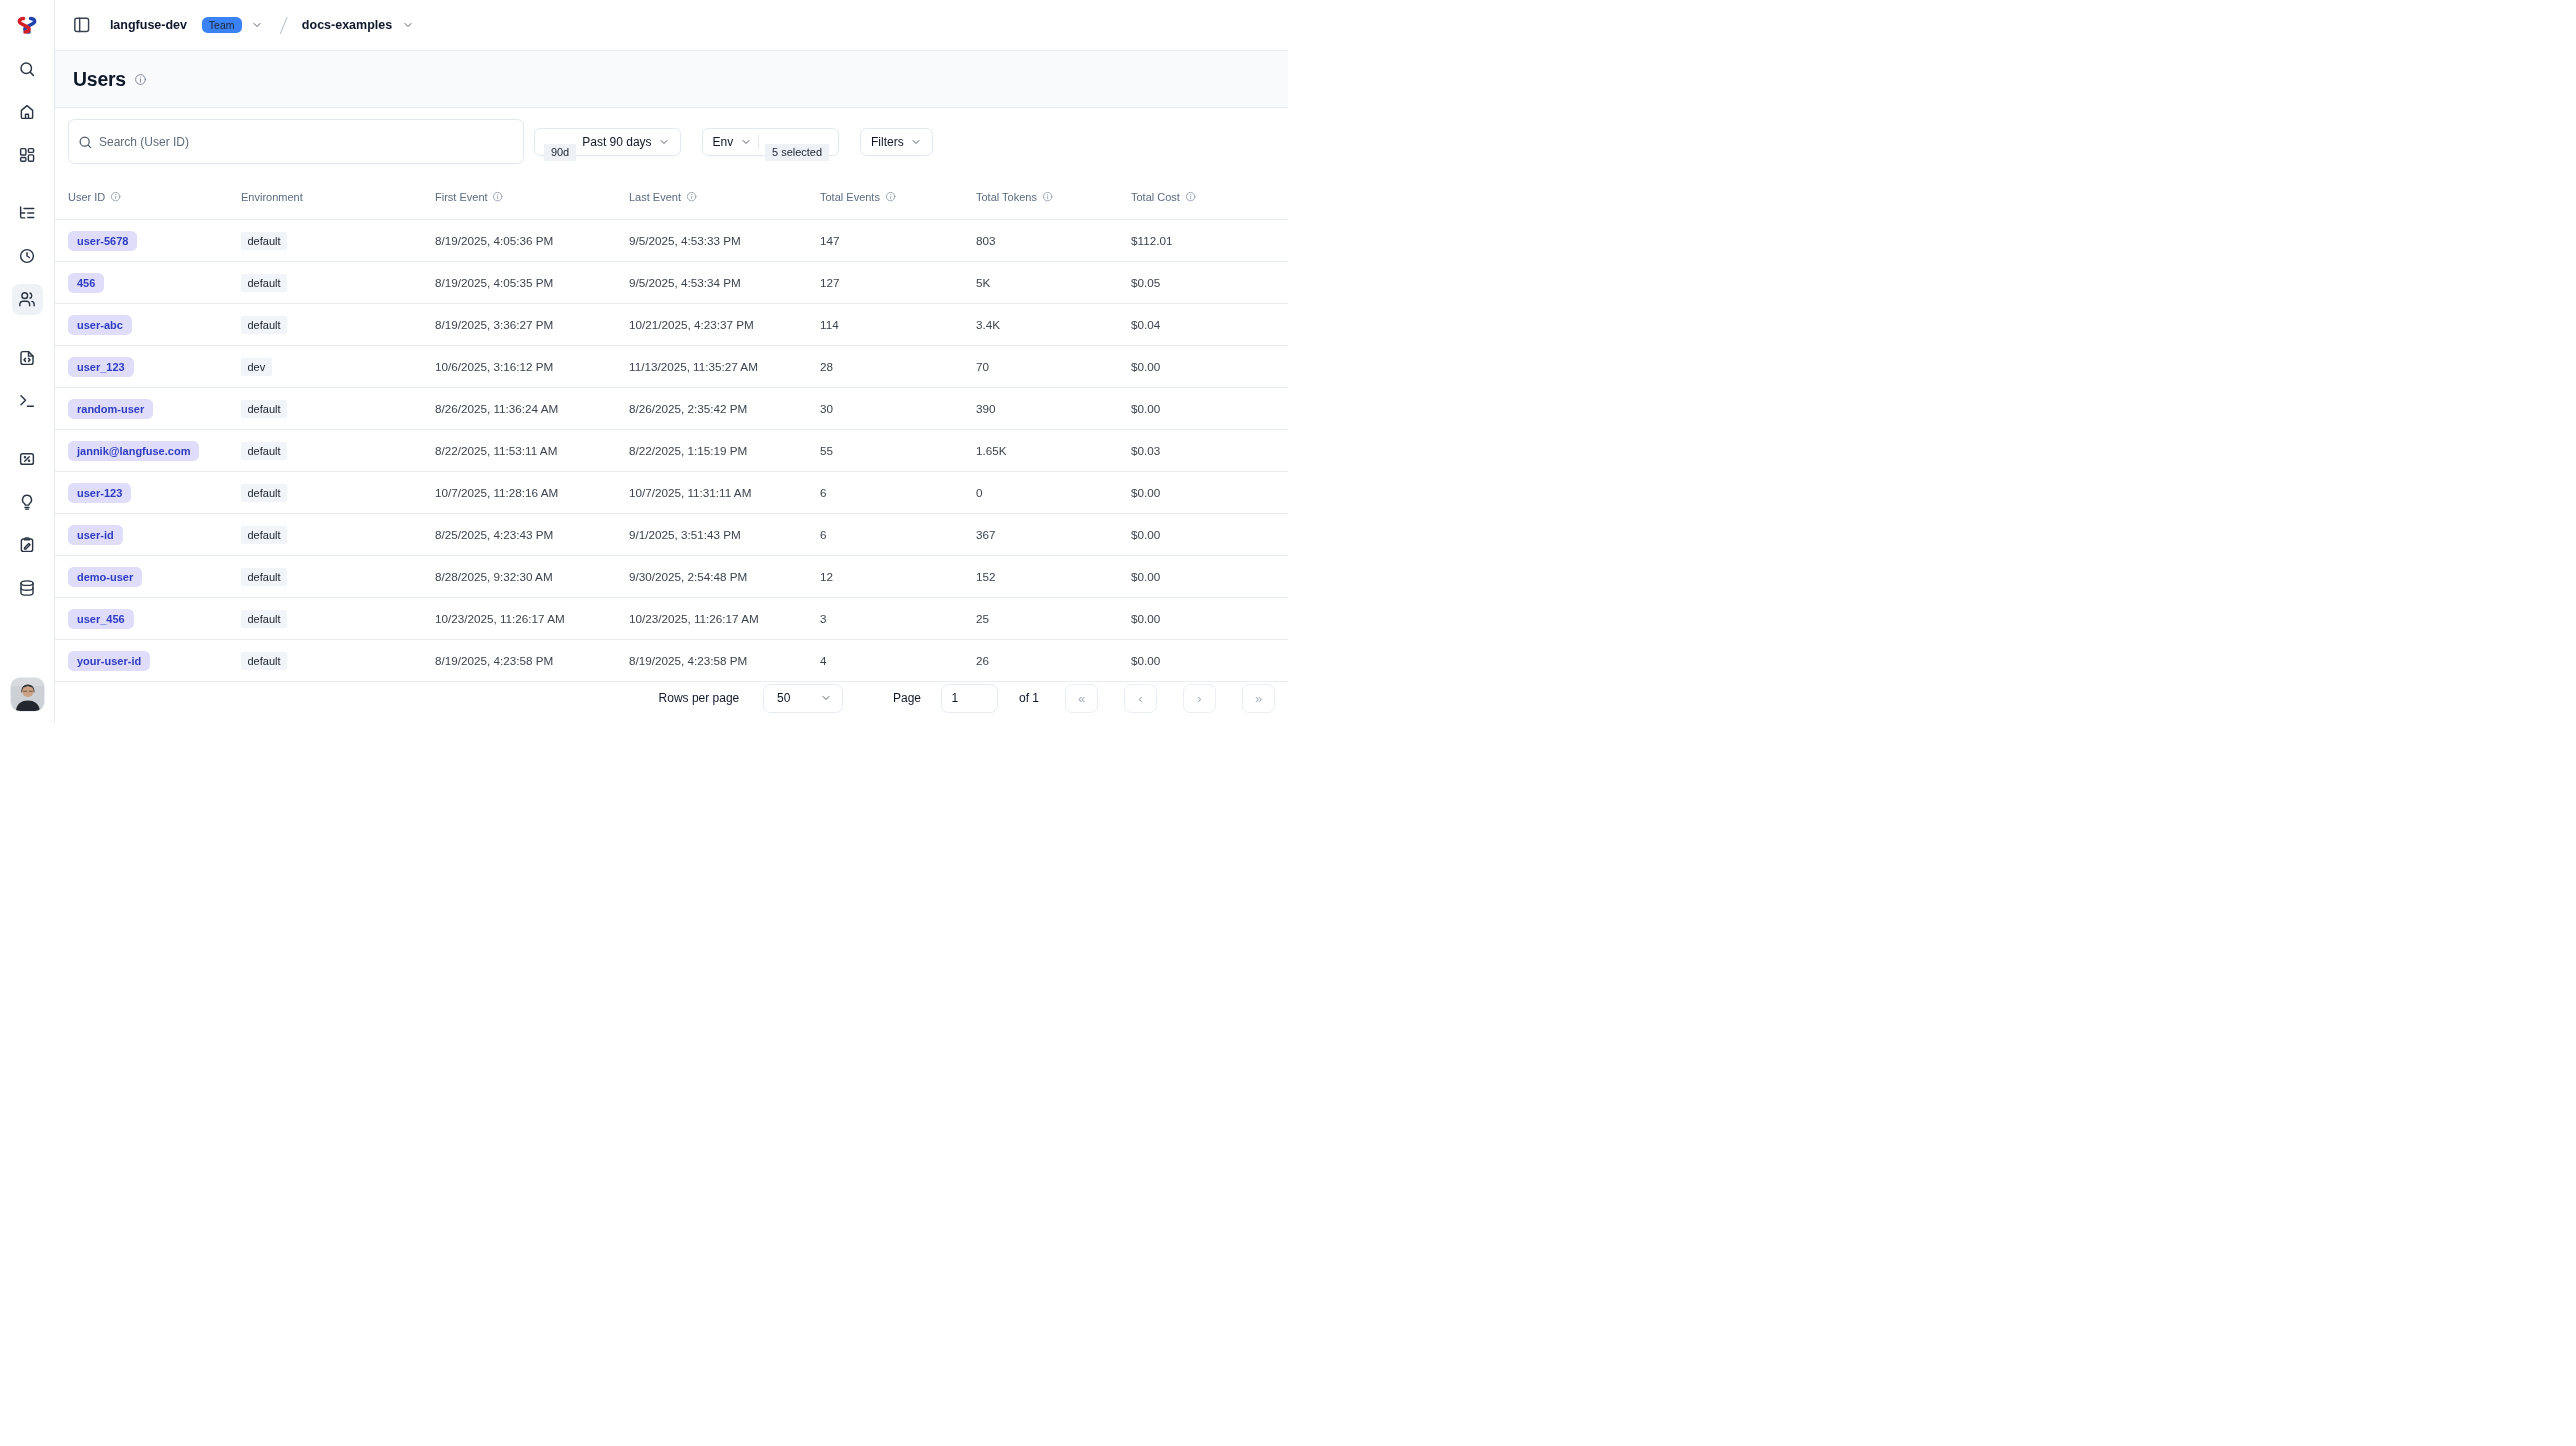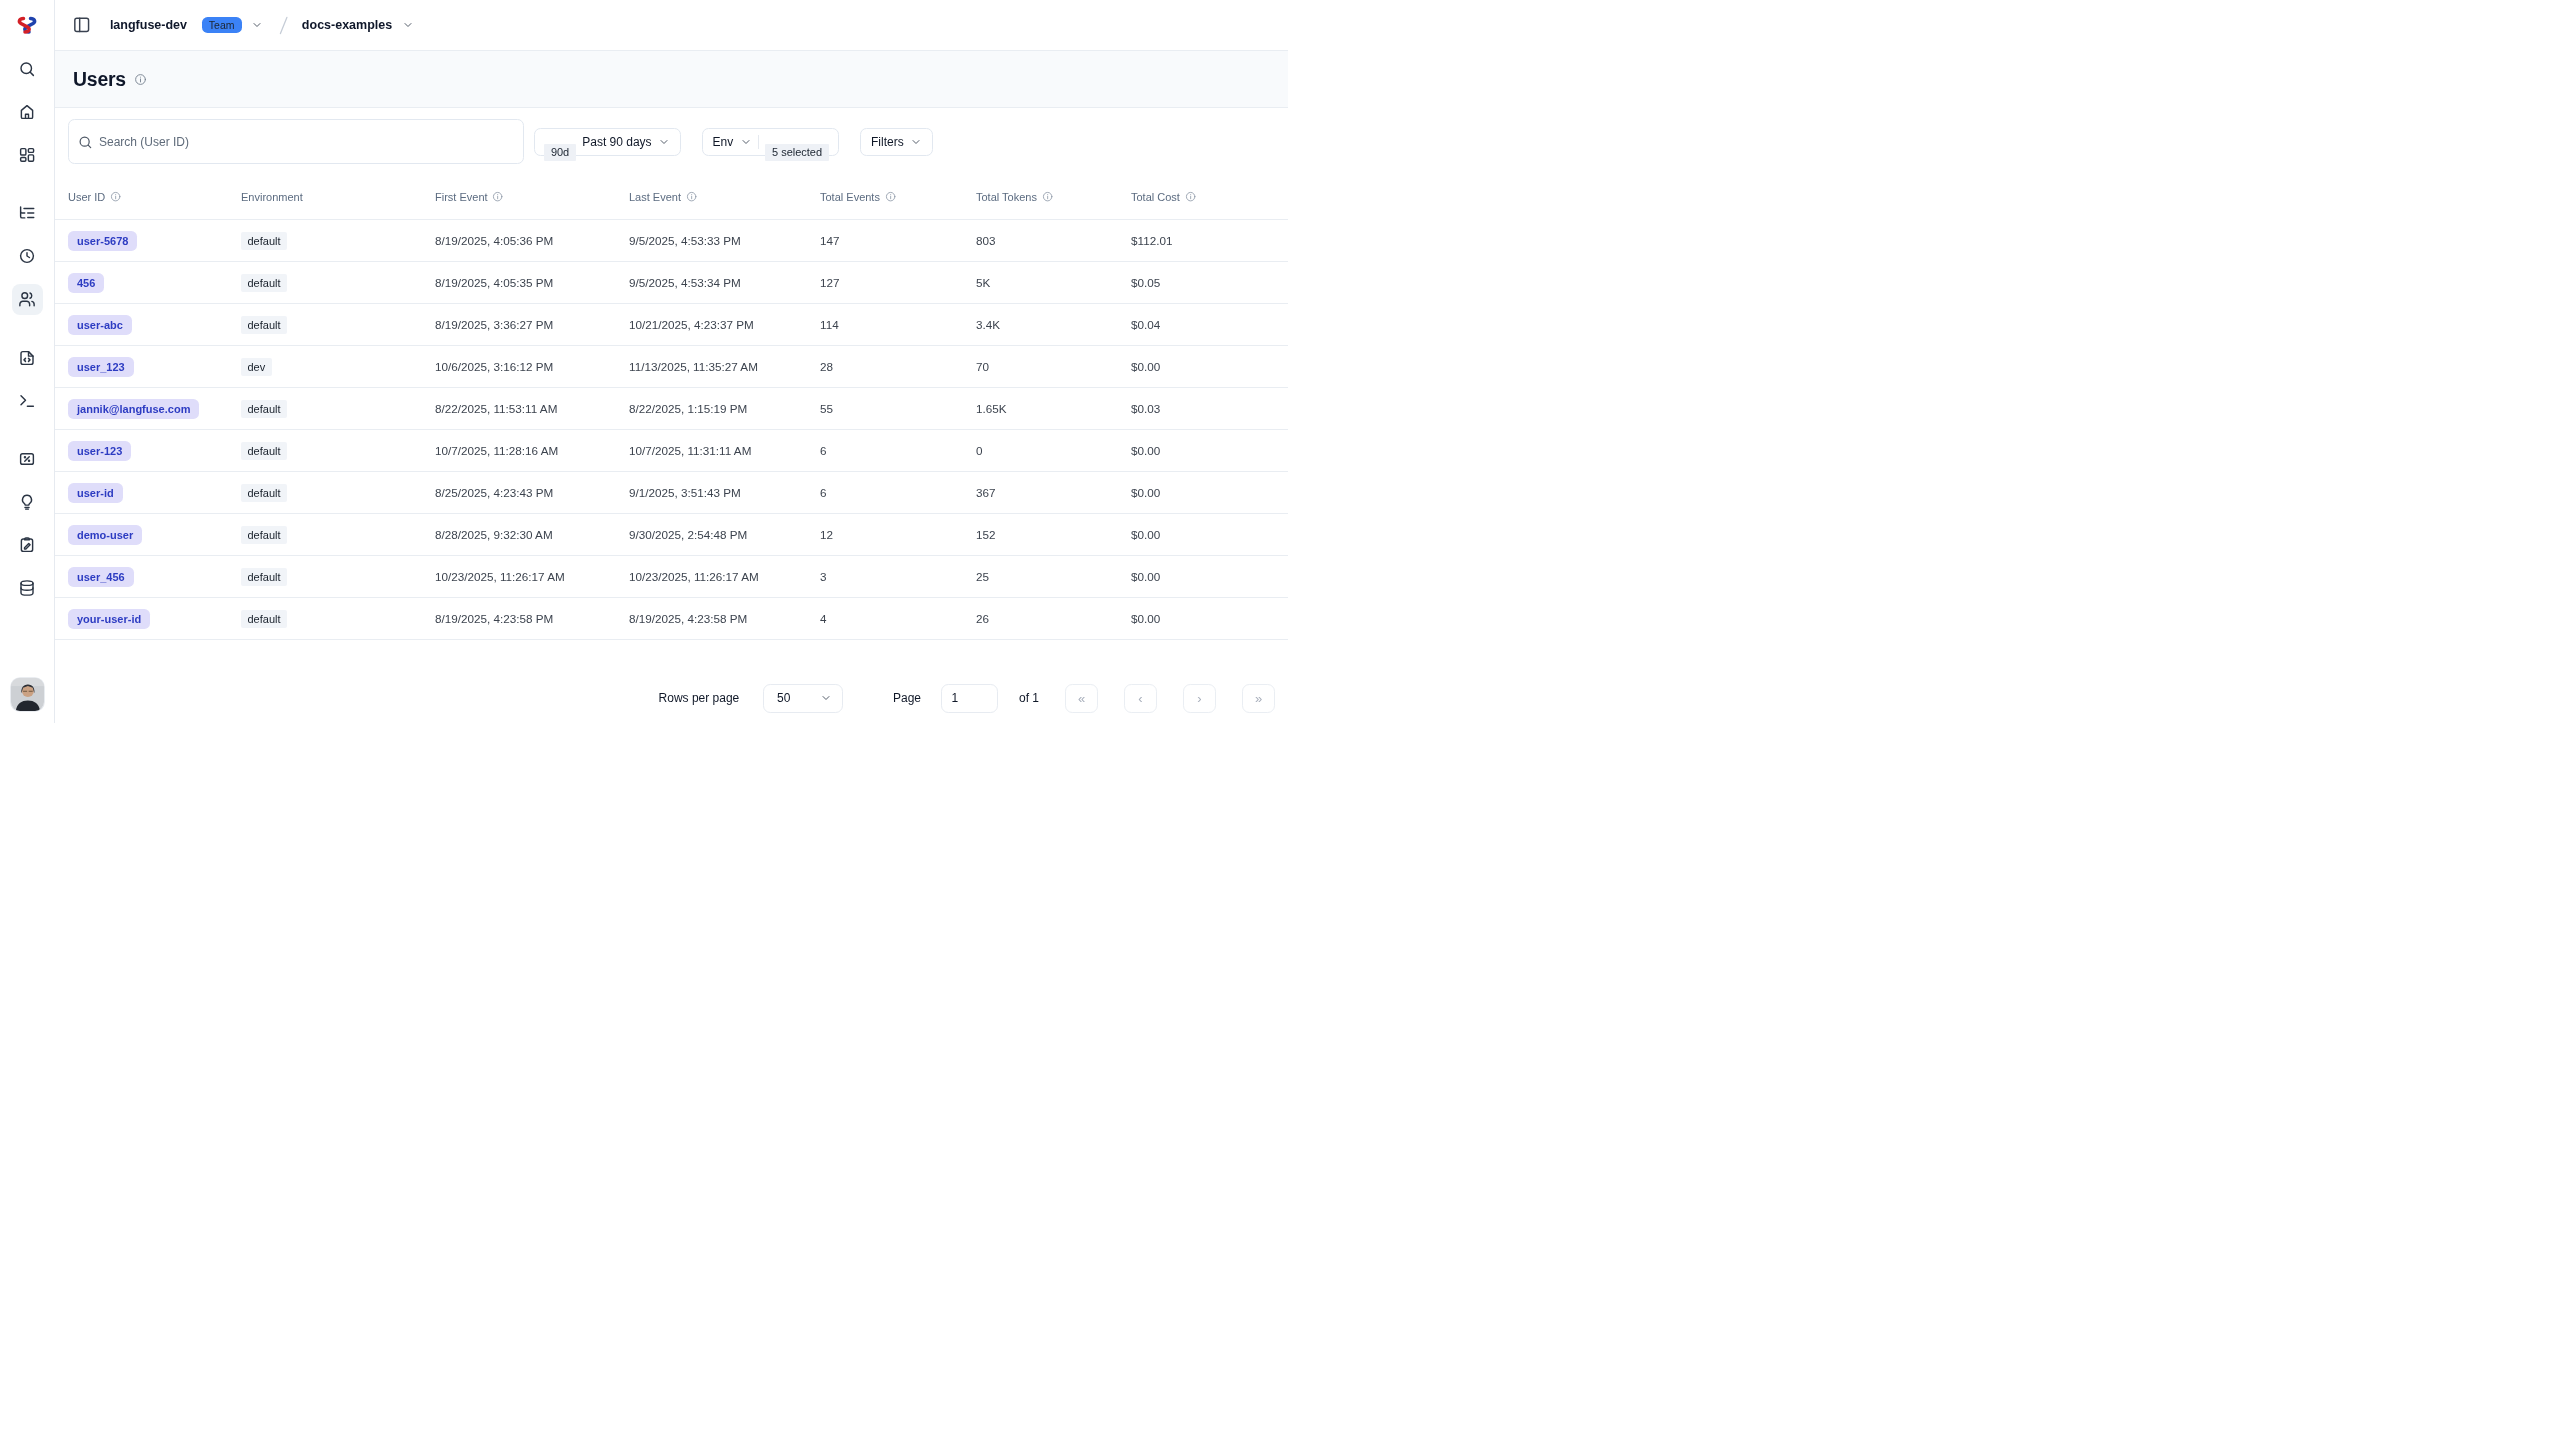--- a/index.html
+++ b/index.html
@@ -403,20 +403,29 @@
   <tr>
     <td><span class="badge-user">user_123</span></td>
     <td><span class="badge-env">dev</span></td>
     <td>10/6/2025, 3:16:12 PM</td>
     <td>11/13/2025, 11:35:27 AM</td>
     <td>28</td>
     <td>70</td>
     <td>$0.00</td>
   </tr>
 
+  <tr>
+    <td><span class="badge-user">random-user</span></td>
+    <td><span class="badge-env">default</span></td>
+    <td>8/26/2025, 11:36:24 AM</td>
+    <td>8/26/2025, 2:35:42 PM</td>
+    <td>30</td>
+    <td>390</td>
+    <td>$0.00</td>
+  </tr>
 
   <tr>
     <td><span class="badge-user">jannik@langfuse.com</span></td>
     <td><span class="badge-env">default</span></td>
     <td>8/22/2025, 11:53:11 AM</td>
     <td>8/22/2025, 1:15:19 PM</td>
     <td>55</td>
     <td>1.65K</td>
     <td>$0.03</td>
   </tr>

